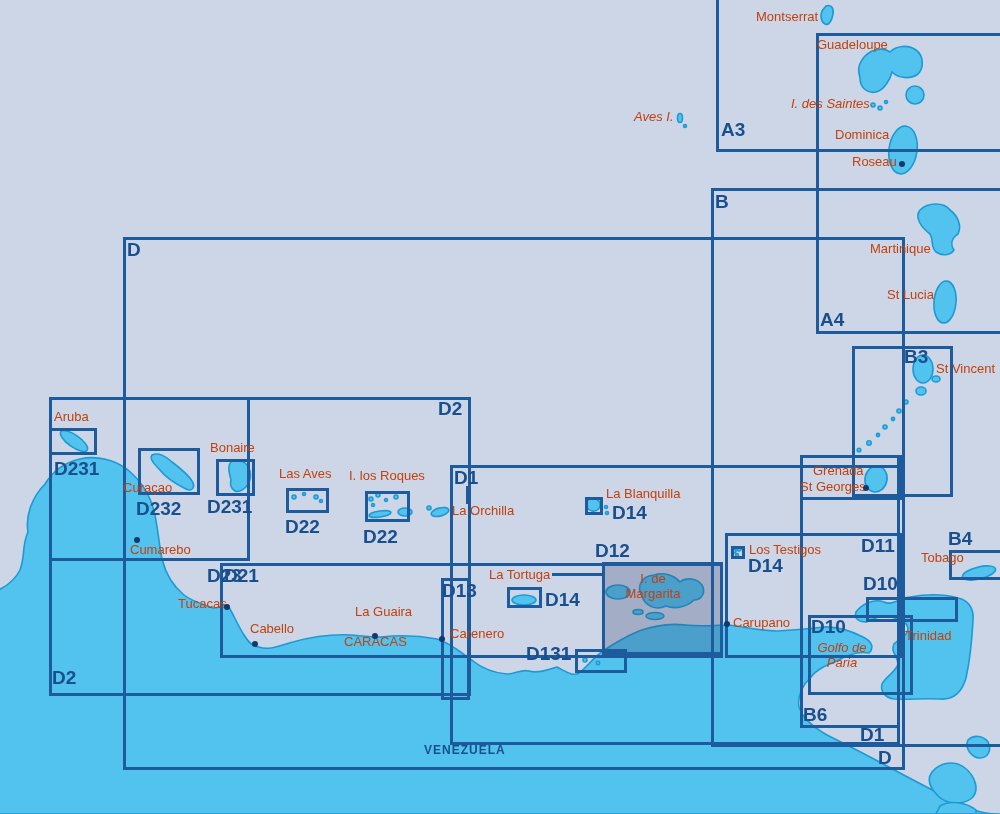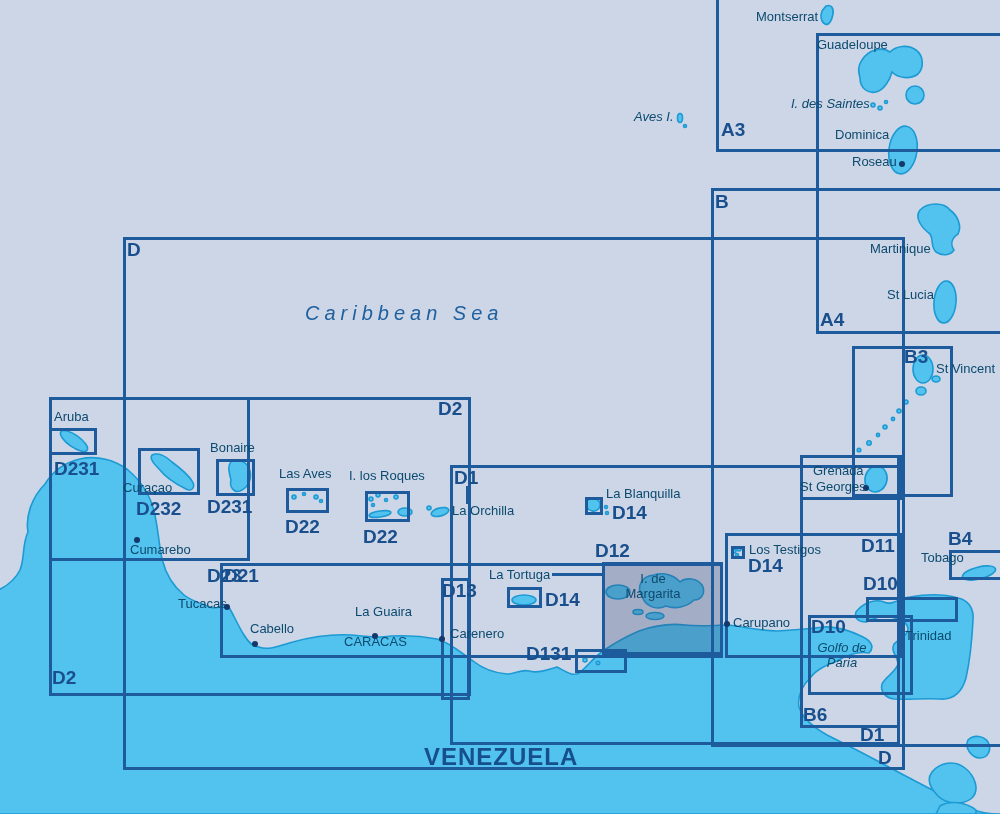--- a/index.html
+++ b/index.html
@@ -6,29 +6,29 @@
   #map{position:relative;width:1000px;height:814px;overflow:hidden;
        font-family:"Liberation Sans",sans-serif;background:#ccd6e7;}
   #land-layer{position:absolute;left:0;top:0;z-index:0;}
   #overlay{position:absolute;left:0;top:0;width:1000px;height:814px;z-index:2;}
   .box{position:absolute;border:3px solid #1d5b9c;box-sizing:border-box;z-index:2;}
   .hl{position:absolute;border:3px solid #1d5b9c;box-sizing:border-box;
       background:rgba(56,70,110,0.28);z-index:1;}
   .seg{position:absolute;background:#1d5b9c;z-index:2;}
   .code{position:absolute;color:#1a4f8d;font-weight:bold;font-size:19px;
         line-height:1;white-space:nowrap;z-index:3;}
-  .plabel{position:absolute;color:#0c4a6e;font-size:13px;line-height:1.15;
+  .plabel{position:absolute;color:#c2410c;font-size:13px;line-height:1.15;
         white-space:pre-line;z-index:3;}
   .plabel.it{font-style:italic;}
   .plabel.ctr{text-align:center;}
   .dot{position:absolute;width:6px;height:6px;border-radius:50%;
        background:#14386b;z-index:3;}
   .sea-name{position:absolute;left:305px;top:302px;color:#1e5f9e;font-size:20px;
        font-style:italic;letter-spacing:5px;white-space:nowrap;z-index:3;}
-  .country-name{position:absolute;left:424px;top:743px;color:#174f8c;font-size:24px;
+  .country-name{position:absolute;left:424px;top:743px;color:#174f8c;font-size:12px;
        font-weight:bold;letter-spacing:1px;white-space:nowrap;z-index:3;}
 </style>
 </head>
 <body>
 
 <div id="map">
 
   <svg id="land-layer" width="1000" height="814" viewBox="0 0 1000 814">
     <g fill="#52c3ef" stroke="#1d9ad3" stroke-width="1.6">
       <path d="M -6,592
@@ -120,21 +120,20 @@
         C 940,762 955,760 965,768 C 975,776 980,790 972,798 C 962,806 946,804 938,796
         C 930,788 926,780 932,772 Z"></path>
       <path d="M 968,740
         C 974,734 984,736 988,742 C 992,750 988,758 980,758 C 972,758 964,748 968,740 Z"></path>
       <path d="M 940,806
         C 950,800 966,802 976,810 L 976,814 L 936,814 Z"></path>
     </g>
   </svg>
 
   <div id="overlay">
-    <div class="sea-name plabel it">Caribbean Sea</div>
     <div class="country-name">VENEZUELA</div>
   <div class="hl" style="left: 602px; top: 562px; width: 121px; height: 93px;"></div>
       <div class="box" style="left: 716px; top: -10px; width: 330px; height: 162px;"></div>
       <div class="box" style="left: 816px; top: 33px; width: 230px; height: 301px;"></div>
       <div class="box" style="left: 711px; top: 188px; width: 330px; height: 559px;"></div>
       <div class="box" style="left: 852px; top: 346px; width: 101px; height: 151px;"></div>
       <div class="box" style="left: 949px; top: 550px; width: 85px; height: 30px;"></div>
       <div class="box" style="left: 800px; top: 455px; width: 100px; height: 273px;"></div>
       <div class="box" style="left: 123px; top: 237px; width: 782px; height: 533px;"></div>
       <div class="box" style="left: 450px; top: 465px; width: 450px; height: 280px;"></div>

